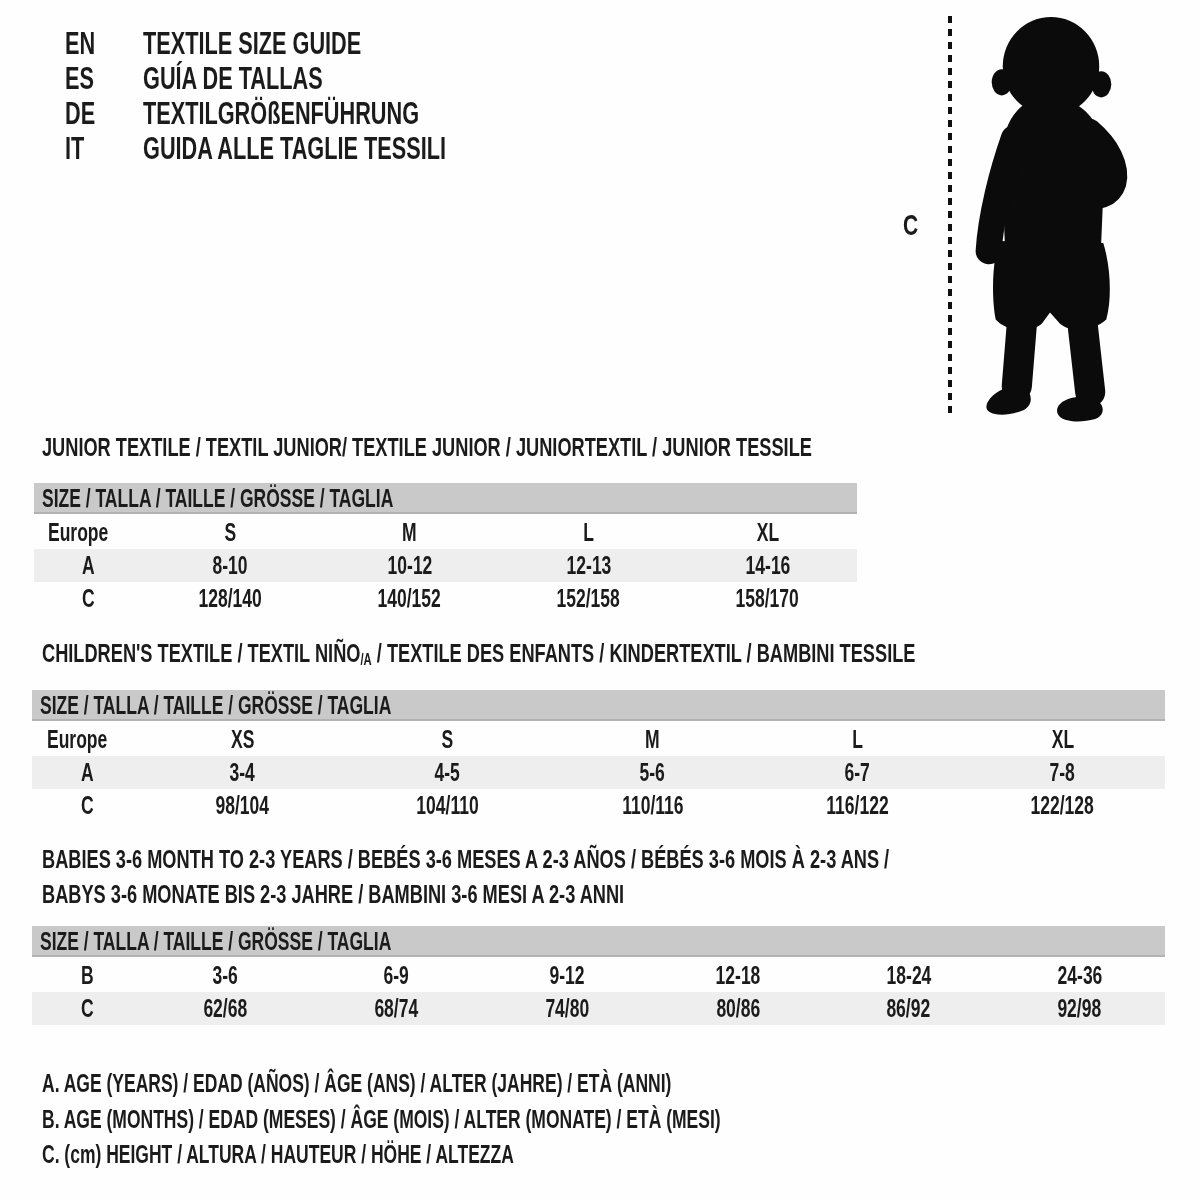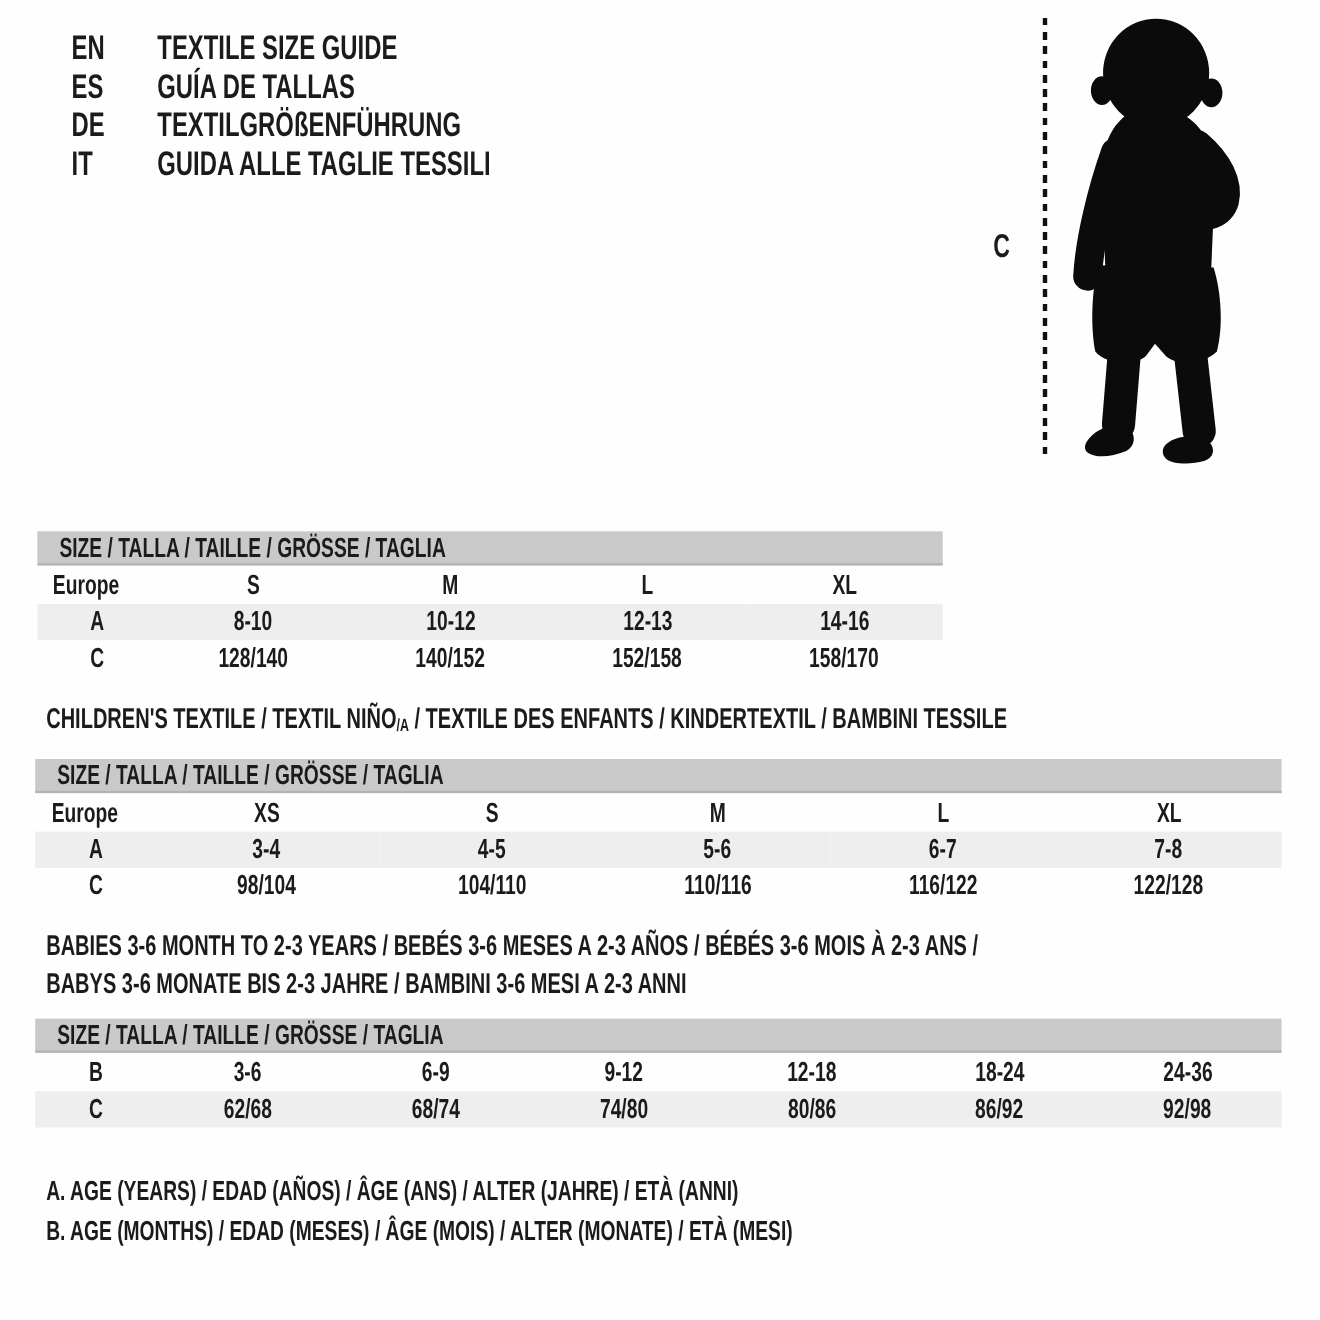--- a/index.html
+++ b/index.html
@@ -23,21 +23,21 @@
   .baby-svg{position:absolute;left:961px;top:12px;width:180px;height:412px;}
 
   
   .sec-title{position:absolute;left:42px;font-size:26px;line-height:30px;}
   .sub{font-size:0.62em;position:relative;top:0.18em;}
   .title-2line div{line-height:35px;}
 
   
   .size-table{position:absolute;border-collapse:collapse;table-layout:fixed;}
   .tbar{position:absolute;height:31px;background:#c9c9c9;border-bottom:2px solid #b2b2b2;
-    line-height:31px;font-size:25px;padding-left:20px;box-sizing:border-box;}
+    line-height:31px;font-size:25px;padding-left:8px;box-sizing:border-box;}
   .size-table td{height:33px;padding:0;font-size:25px;text-align:center;vertical-align:middle;}
   .size-table td.lbl{text-align:center;padding-left:8px;}
   .size-table tr.alt{background:#eeeeee;}
 
   
   .footer{position:absolute;left:42px;top:1066px;}
   .footer div{line-height:35.5px;font-size:25px;}
 </style>
 </head>
 <body>
@@ -78,20 +78,23 @@
       <path d="M61,298 L55,372" stroke-width="30"></path>
       <path d="M119,298 L128,378" stroke-width="30"></path>
     </g>
     <g fill="#0b0b0b">
       <path d="M37,228 C30,252 30,286 34,306 C44,318 70,320 80,310 L88,299 L96,308 C105,320 132,318 144,306 C150,284 148,252 141,230 Z"></path>
       <path d="M26,388 C34,375 53,369 65,376 C71,382 70,392 62,396 C48,402 34,402 28,398 C24,396 24,392 26,388 Z"></path>
       <path d="M98,390 C108,381 127,381 137,388 C143,394 141,402 133,405 C119,409 104,408 98,403 C94,399 94,394 98,390 Z"></path>
     </g>
   </svg>
 
+  <div class="sec-title" style="top:432px;">
+    <span class="cx">JUNIOR TEXTILE / TEXTIL JUNIOR/ TEXTILE JUNIOR / JUNIORTEXTIL / JUNIOR TESSILE</span>
+  </div>
   <div class="tbar" style="left:34px;top:483px;width:823px;">
     <span class="cx">SIZE / TALLA / TAILLE / GRÖSSE / TAGLIA</span>
   </div>
   <table class="size-table" style="left:34px;top:516px;width:823px;">
     <colgroup>
         <col style="width:107px">
         <col>
         <col>
         <col>
         <col>
@@ -199,15 +202,16 @@
         <td><span class="cxc">80/86</span></td>
         <td><span class="cxc">86/92</span></td>
         <td><span class="cxc">92/98</span></td>
       </tr>
     </tbody>
   </table>
 
   <div class="footer">
     <div><span class="cx">A. AGE (YEARS) / EDAD (AÑOS) / ÂGE (ANS) / ALTER (JAHRE) / ETÀ (ANNI)</span></div>
     <div><span class="cx">B. AGE (MONTHS) / EDAD (MESES) / ÂGE (MOIS) / ALTER (MONATE) / ETÀ (MESI)</span></div>
+    <div><span class="cx">C. (cm) HEIGHT / ALTURA / HAUTEUR / HÖHE / ALTEZZA</span></div>
   </div>
 
 </div>
 
 </body></html>

